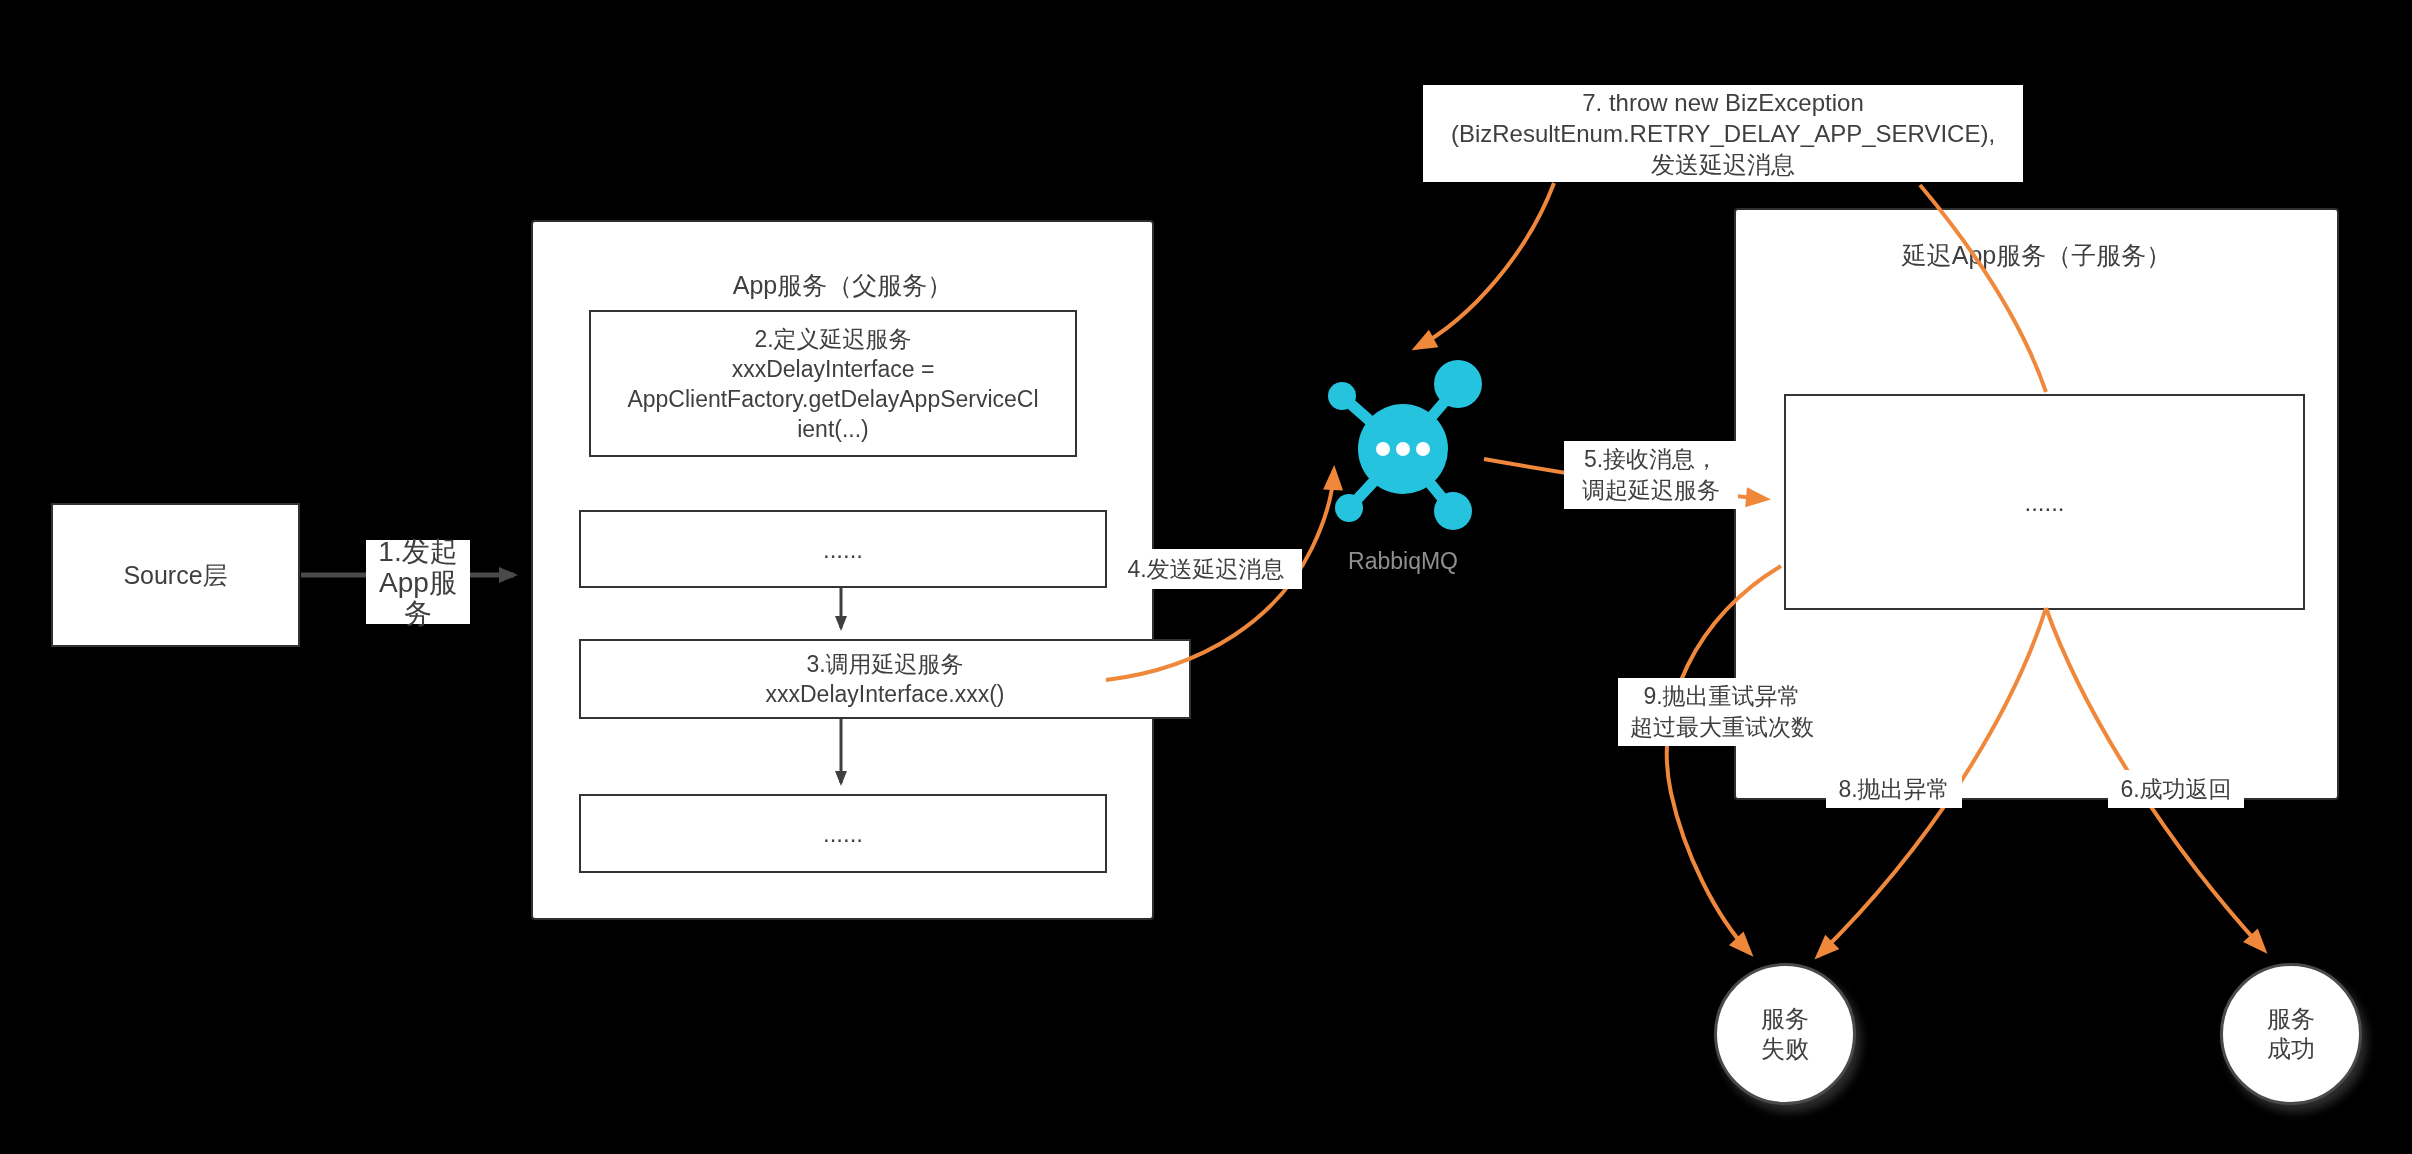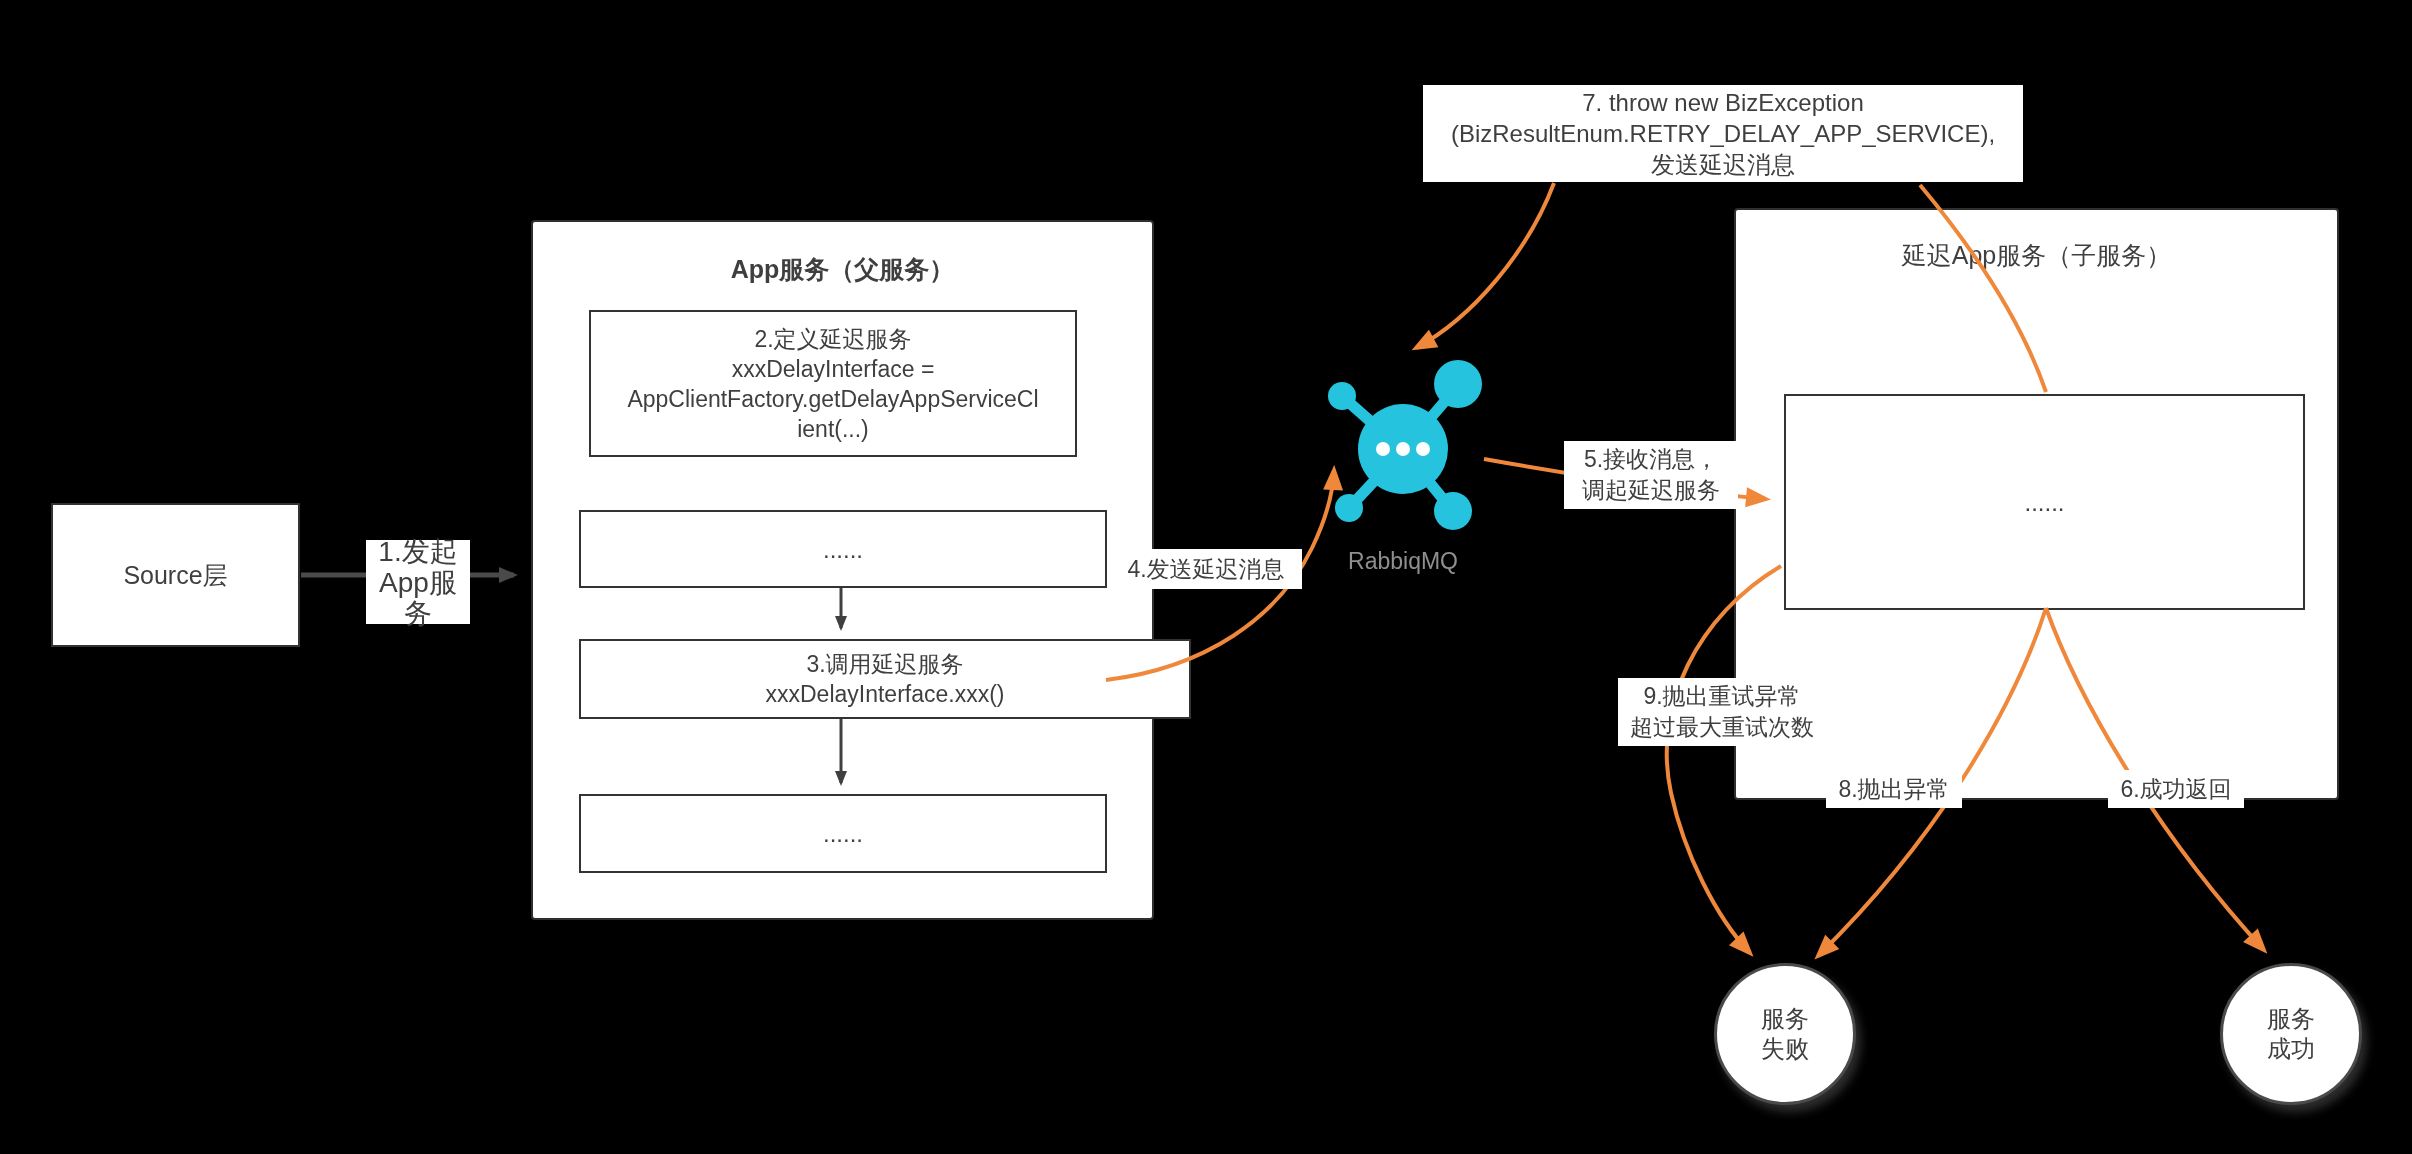--- a/index.html
+++ b/index.html
@@ -72,21 +72,21 @@
 </head>
 <body>
 
 <div class="canvas">
 
   <div class="node" style="left:51px;top:503px;width:249px;height:144px;font-size:25px;">
     <span>Source层</span>
   </div>
 
   <div class="container-node" style="left:531px;top:220px;width:623px;height:700px;">
-    <div class="container-title" style="top:32px;font-weight:bold;">App服务（父服务）</div>
+    <div class="container-title" style="top:48px;">App服务（父服务）</div>
 
     <div class="node small-text" style="left:56px;top:88px;width:488px;height:147px;">
       <span>2.定义延迟服务</span>
       <span>xxxDelayInterface =</span>
       <span>AppClientFactory.getDelayAppServiceCl</span>
       <span>ient(...)</span>
     </div>
 
     <div class="node" style="left:46px;top:288px;width:528px;height:78px;">
       <span>......</span>

